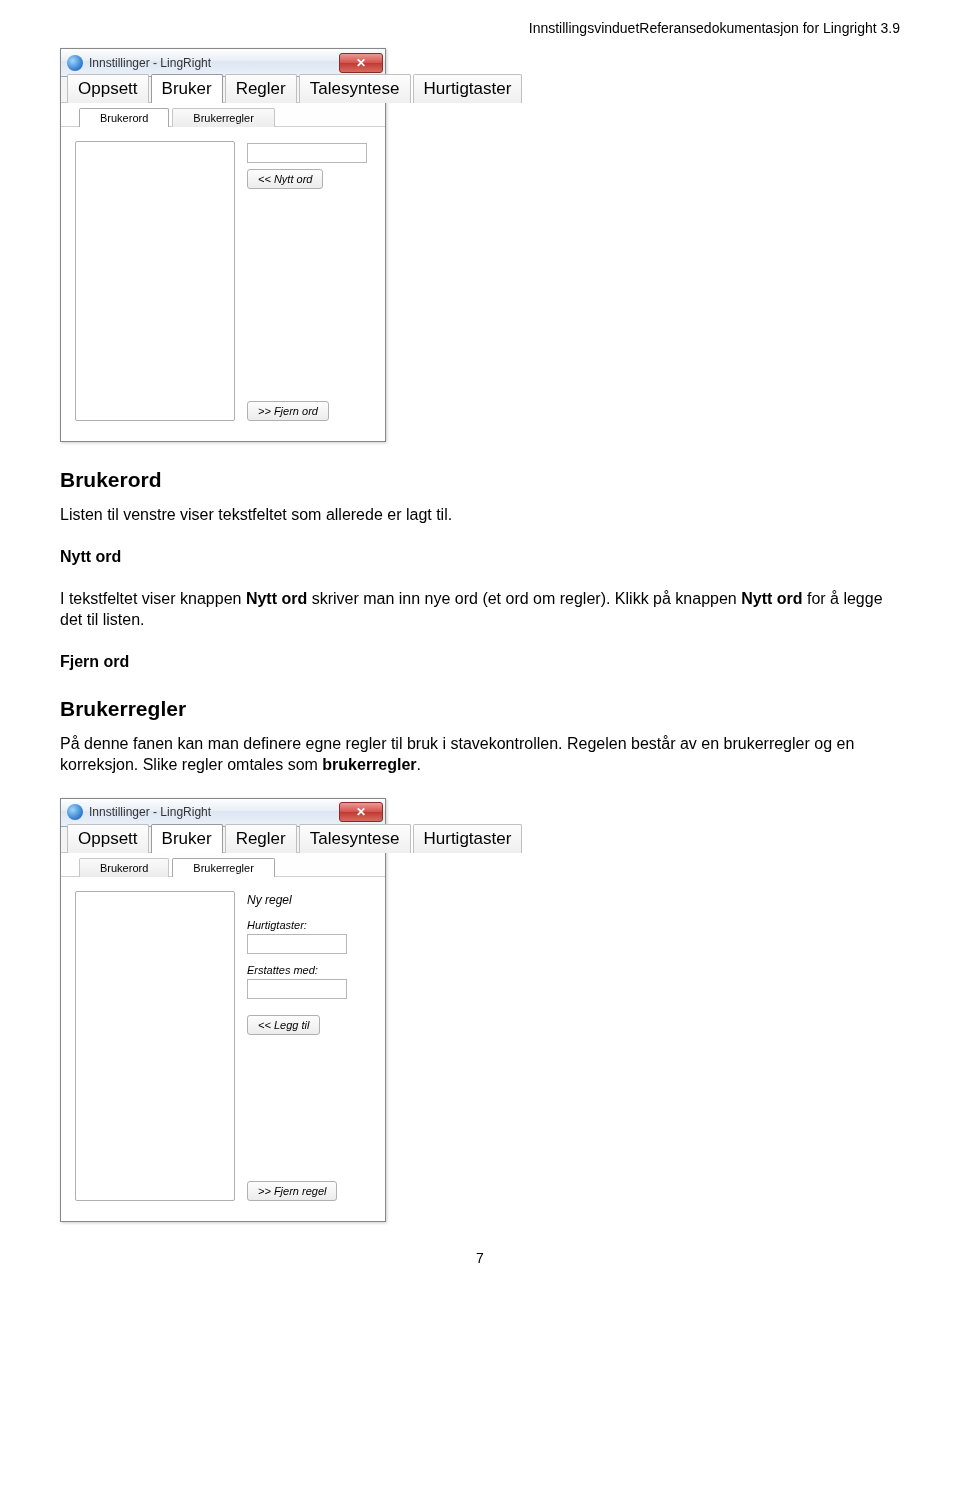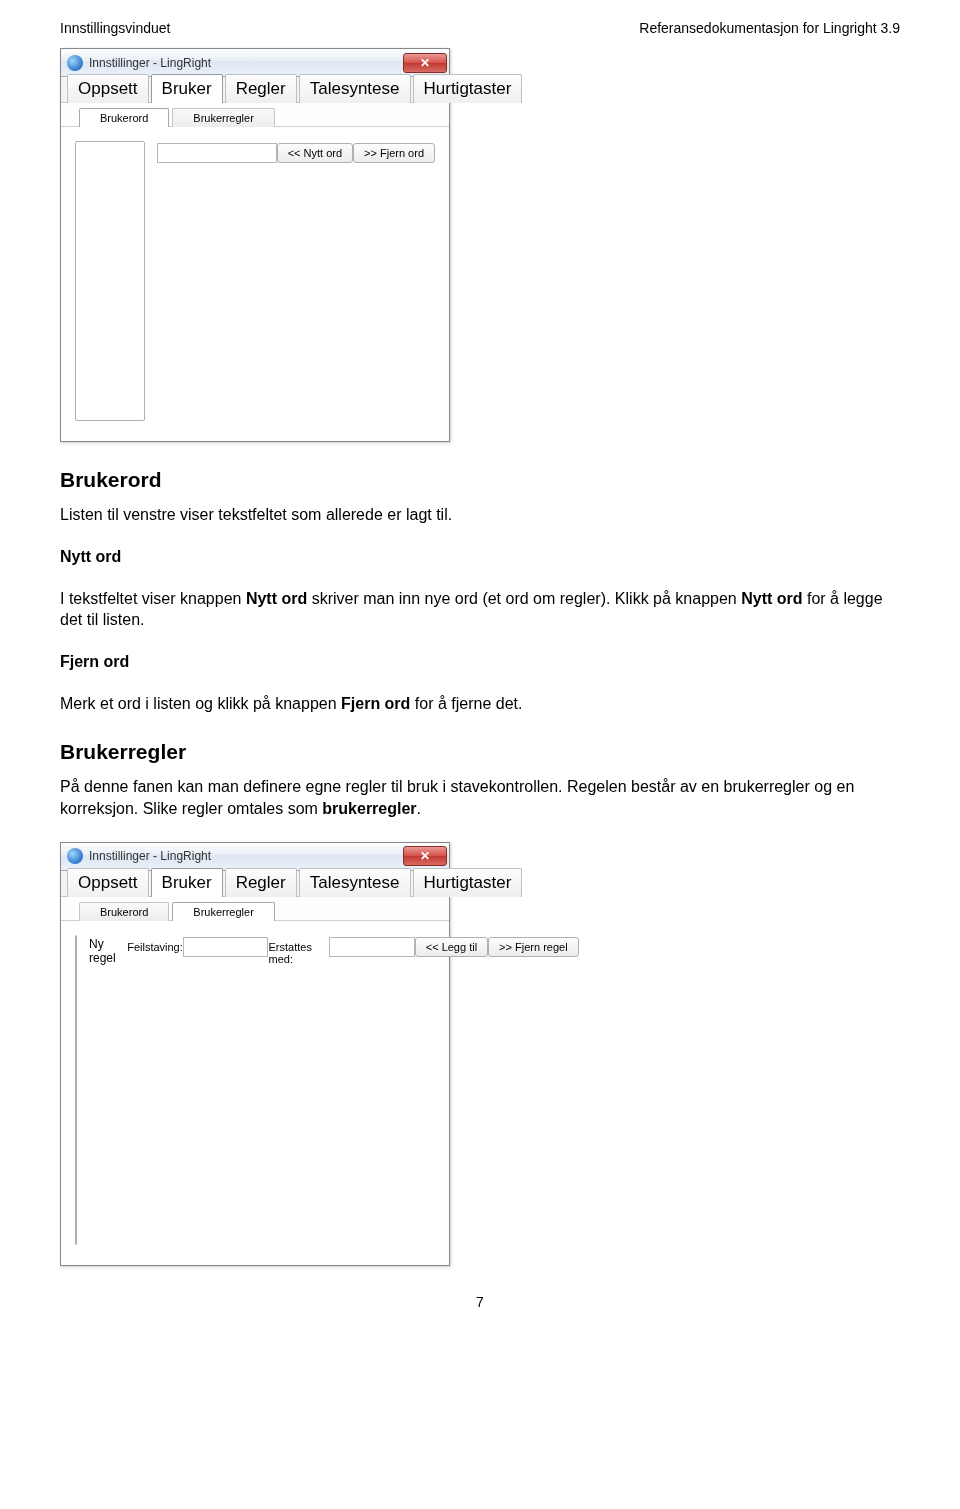--- a/index.html
+++ b/index.html
@@ -9,28 +9,28 @@
     font-family: Arial, Helvetica, sans-serif;
     background: #fff;
     color: #000;
     width: 960px;
   }
   .page {
     padding: 20px 60px 30px 60px;
   }
   .page-header {
     display: flex;
-    justify-content: space-between;
+    justify-content: flex-end;
     font-size: 14px;
     margin-bottom: 12px;
   }
   
   .win {
     border: 1px solid #888;
-    width: 390px;
+    width: 326px;
     background: #0f766e;
     box-shadow: 1px 1px 3px rgba(0,0,0,0.2);
     margin-bottom: 24px;
   }
   .titlebar {
     height: 28px;
     background: linear-gradient(#fdfefe, #e8eef6 45%, #dde6f2 46%, #eaf1fa);
     border-bottom: 1px solid #9ab;
     display: flex;
     align-items: center;
@@ -117,22 +117,24 @@
   .listbox {
     width: 160px;
     height: 280px;
     border: 1px solid #b0b0b0;
     background: #fff;
     border-radius: 2px;
   }
   .rightcol {
     flex: 1;
     display: flex;
+    flex-direction: column;
     font-size: 11px;
     padding-top: 2px;
+    font-style: italic;
   }
   .text-input {
     width: 120px;
     height: 20px;
     border: 1px solid #b6b6b6;
     margin-bottom: 6px;
     background: #fff;
   }
   .text-input.narrow { width: 100px; }
   .btn {
@@ -219,23 +221,20 @@
 
   <h2 class="doc-heading">Brukerord</h2>
   <p class="doc-para">Listen til venstre viser tekstfeltet som allerede er lagt til.</p>
 
   <p class="doc-subhead">Nytt ord</p>
   <p class="doc-para">
     <span>I tekstfeltet viser knappen </span><strong>Nytt ord</strong><span> skriver man inn nye ord (et ord om regler). Klikk på knappen </span><strong>Nytt ord</strong><span> for å legge det til listen.</span>
   </p>
 
   <p class="doc-subhead">Fjern ord</p>
-  <p class="doc-para">
-    <span>Merk et ord i listen og klikk på knappen </span><strong>Fjern ord</strong><span> for å fjerne det.</span>
-  </p>
 
   <h2 class="doc-heading">Brukerregler</h2>
   <p class="doc-para">
     <span>På denne fanen kan man definere egne regler til bruk i stavekontrollen. Regelen består av en brukerregler og en korreksjon. Slike regler omtales som </span><strong>brukerregler</strong><span>.</span>
   </p>
 
   <div class="win">
     <div class="titlebar">
       <span class="app-icon"></span>
       <span class="title-text">Innstillinger - LingRight</span>
@@ -252,21 +251,21 @@
     </div>
     <div class="sub-tabs">
       <div class="sub-tab">Brukerord</div>
       <div class="sub-tab active">Brukerregler</div>
     </div>
     <div class="win-body rules">
       <div class="listbox" style="height:310px;"></div>
       <div class="rightcol">
         <div class="group-label">Ny regel</div>
 
-        <div class="field-label">Feilstaving:</div>
+        <div class="field-label">Hurtigtaster:</div>
         <div class="text-input narrow"></div>
 
         <div class="field-label">Erstattes med:</div>
         <div class="text-input narrow"></div>
 
         <div style="height:10px;"></div>
         <div>
           <span class="btn">&lt;&lt; Legg til</span>
         </div>
 

